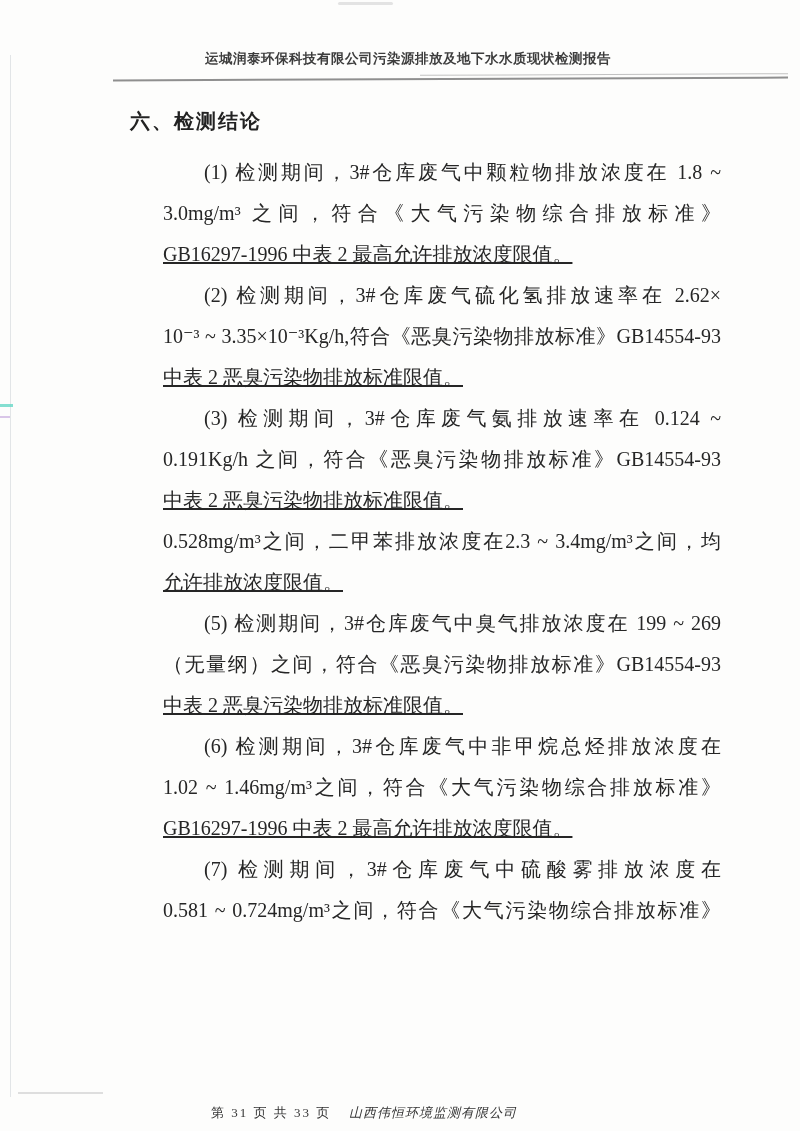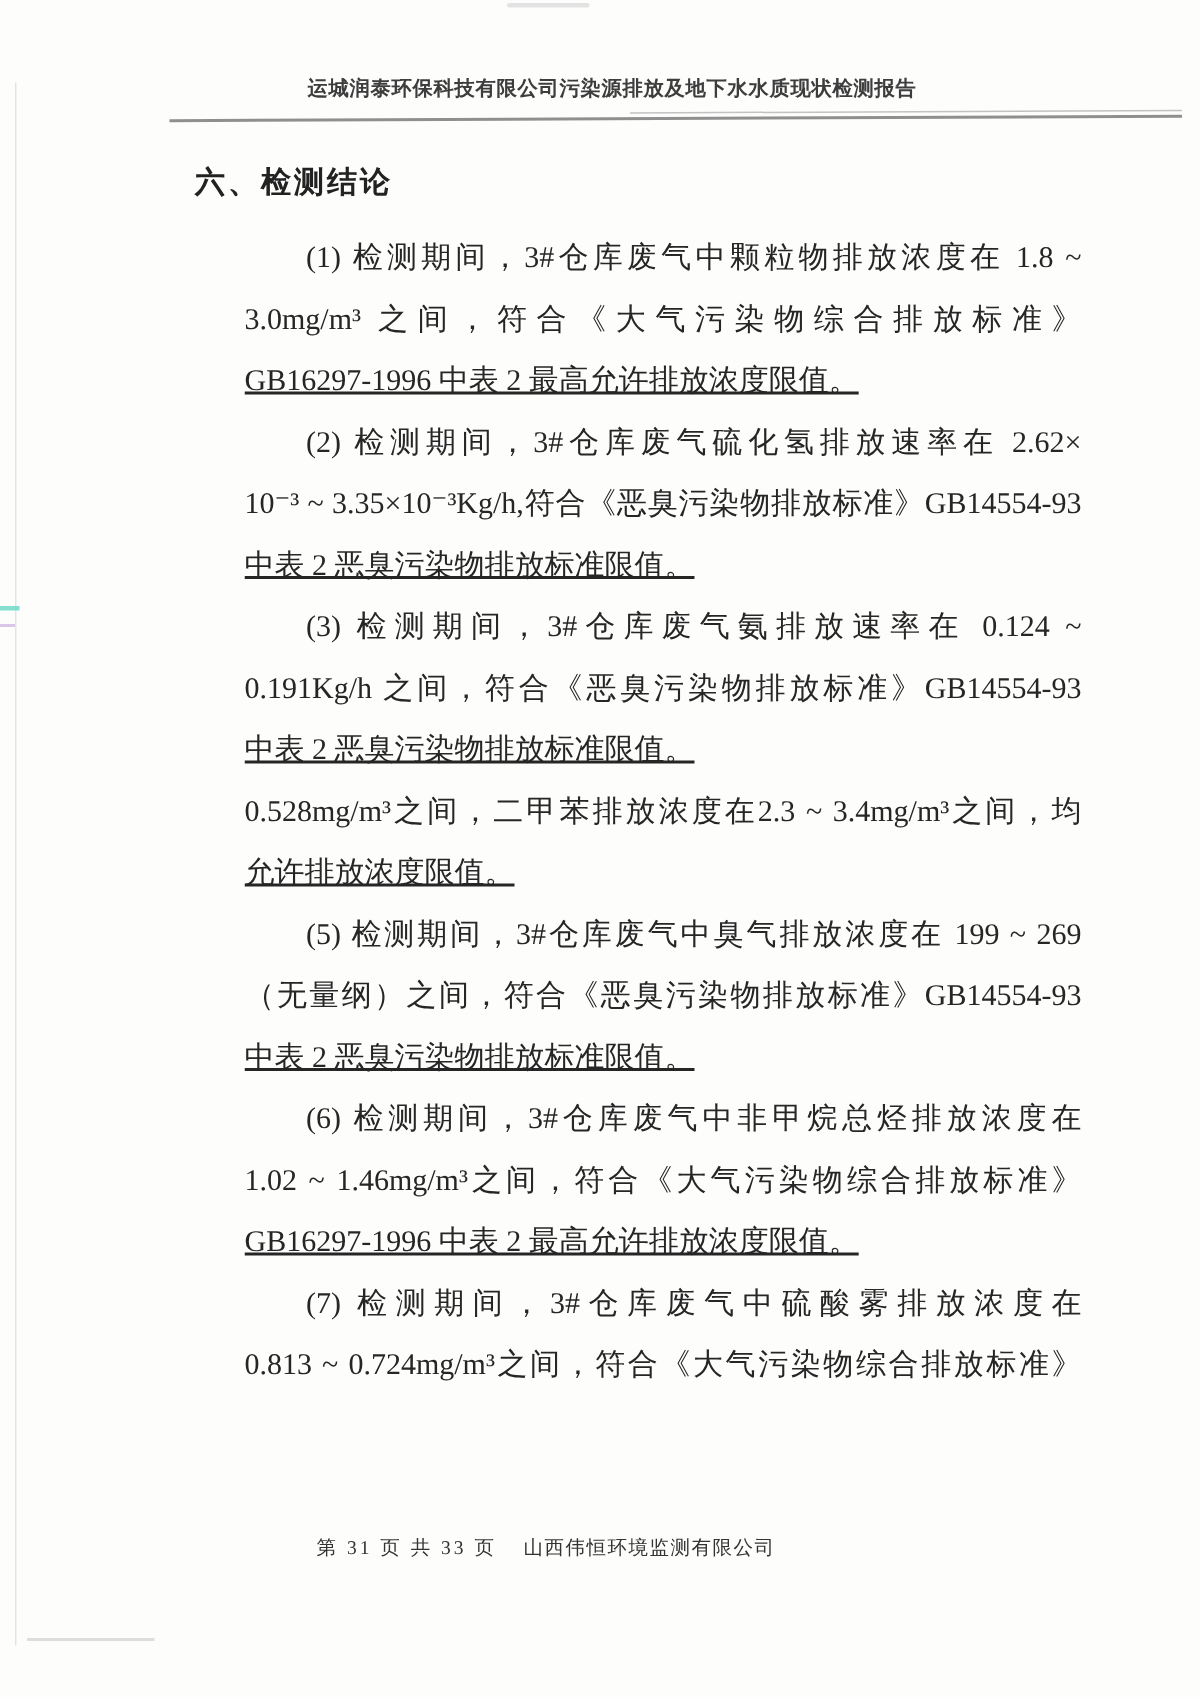--- a/index.html
+++ b/index.html
@@ -33,25 +33,25 @@
     position:absolute;top:152px;left:130px;width:558px;
     font-size:20px;line-height:41px;color:#262626;margin-left:33px;
   }
   .bline{
     text-align:justify;text-align-last:justify;
     height:41px;overflow:hidden;white-space:nowrap;
   }
   .bline.first{text-indent:41px;}
   .bline.lastline{text-align-last:left;text-decoration:underline;}
   .footer{
-    position:absolute;top:1023px;left:0;width:800px;height:20px;
+    position:absolute;top:1104px;left:0;width:800px;height:20px;
     font-size:13px;color:#333;
   }
   .footer .page-info{position:absolute;left:211px;letter-spacing:2px;}
-  .footer .company{position:absolute;left:349px;letter-spacing:1px;}
+  .footer .company{position:absolute;left:349px;letter-spacing:1px;font-style:italic;}
   
   .edge-line{position:absolute;left:10px;top:55px;width:1px;height:1042px;background:#e2e5e7;}
   .tick-cyan{position:absolute;left:0;top:404px;width:13px;height:3px;background:#6ed9c9;opacity:.85;}
   .tick-purple{position:absolute;left:0;top:416px;width:10px;height:2px;background:#c9aee0;opacity:.7;}
   .smudge-top{position:absolute;left:338px;top:2px;width:55px;height:3px;background:#e3e3e3;border-radius:2px;}
   .smudge-bottom{position:absolute;left:18px;top:1092px;width:85px;height:2px;background:#dedede;}
 </style>
 </head>
 <body>
 
@@ -88,21 +88,21 @@
 
     <div class="bline first">(5) 检测期间，3#仓库废气中臭气排放浓度在 199 ~ 269</div>
     <div class="bline">（无量纲）之间，符合《恶臭污染物排放标准》GB14554-93</div>
     <div class="bline lastline">中表 2 恶臭污染物排放标准限值。</div>
 
     <div class="bline first">(6) 检测期间，3#仓库废气中非甲烷总烃排放浓度在</div>
     <div class="bline">1.02 ~ 1.46mg/m³之间，符合《大气污染物综合排放标准》</div>
     <div class="bline lastline">GB16297-1996 中表 2 最高允许排放浓度限值。</div>
 
     <div class="bline first">(7) 检测期间，3#仓库废气中硫酸雾排放浓度在</div>
-    <div class="bline">0.813 ~ 0.724mg/m³之间，符合《大气污染物综合排放标准》</div>
+    <div class="bline">0.581 ~ 0.724mg/m³之间，符合《大气污染物综合排放标准》</div>
   </div>
 
   <div class="footer">
     <span class="page-info">第 31 页 共 33 页</span>
     <span class="company">山西伟恒环境监测有限公司</span>
   </div>
 
 </div>
 
 </body></html>

